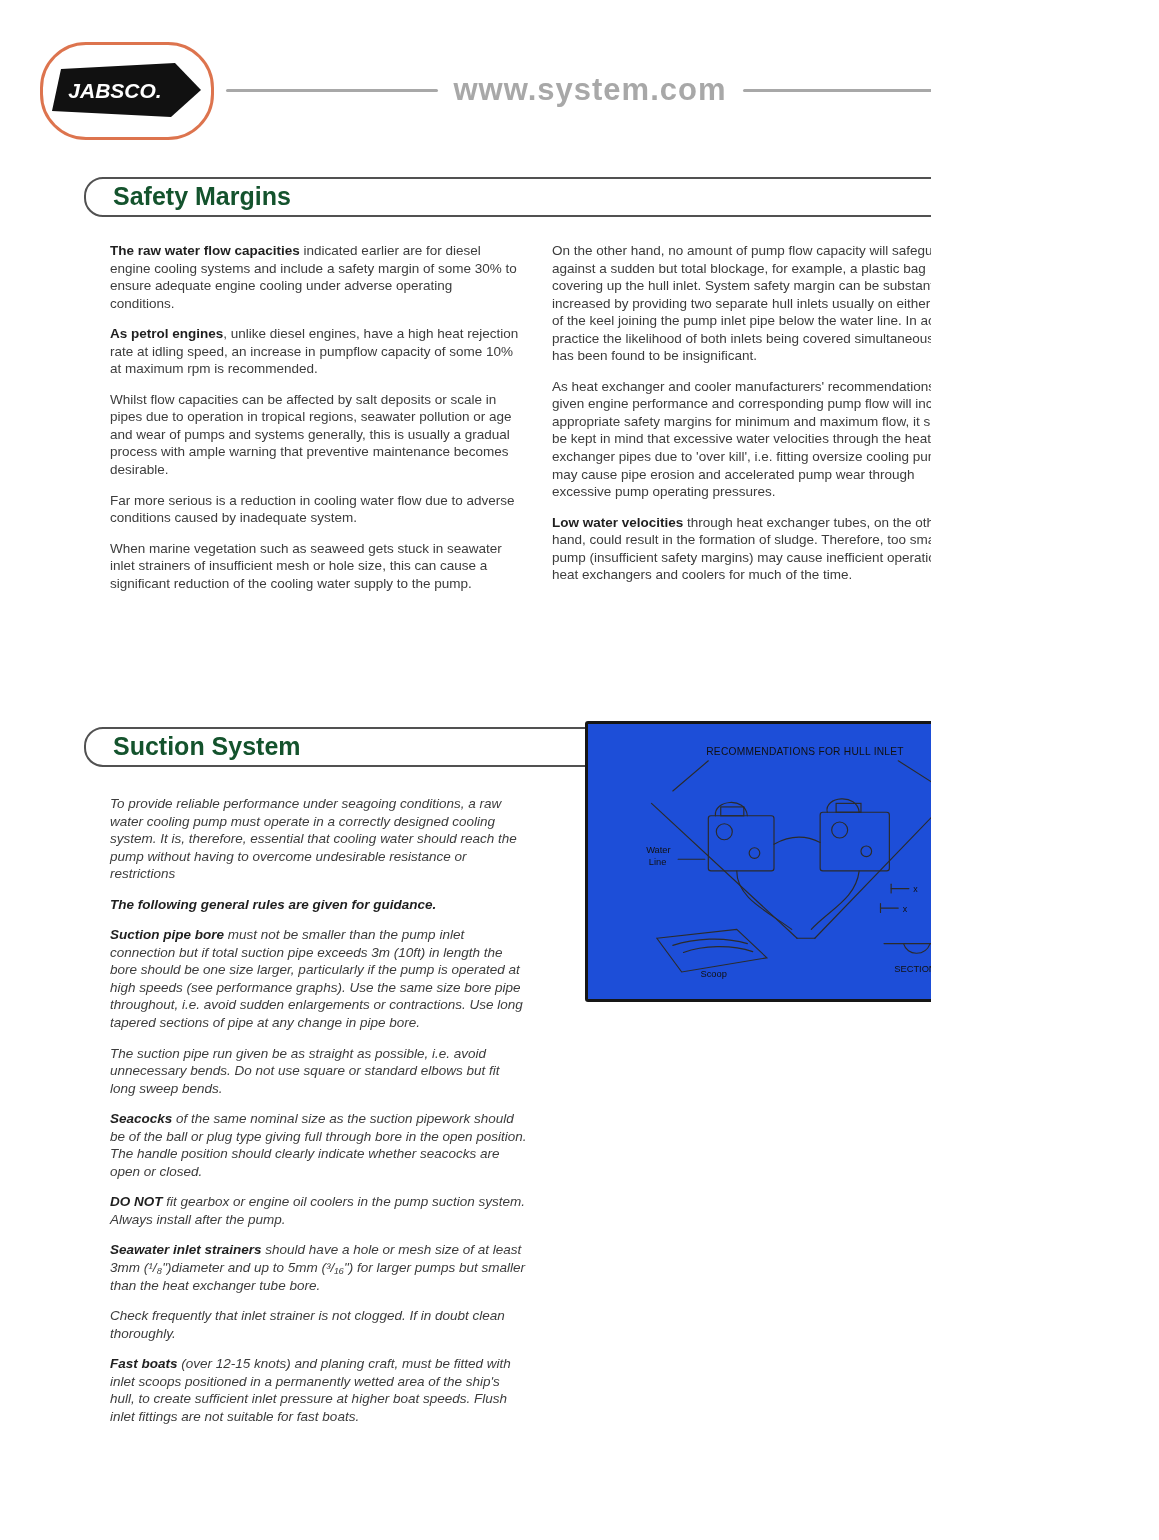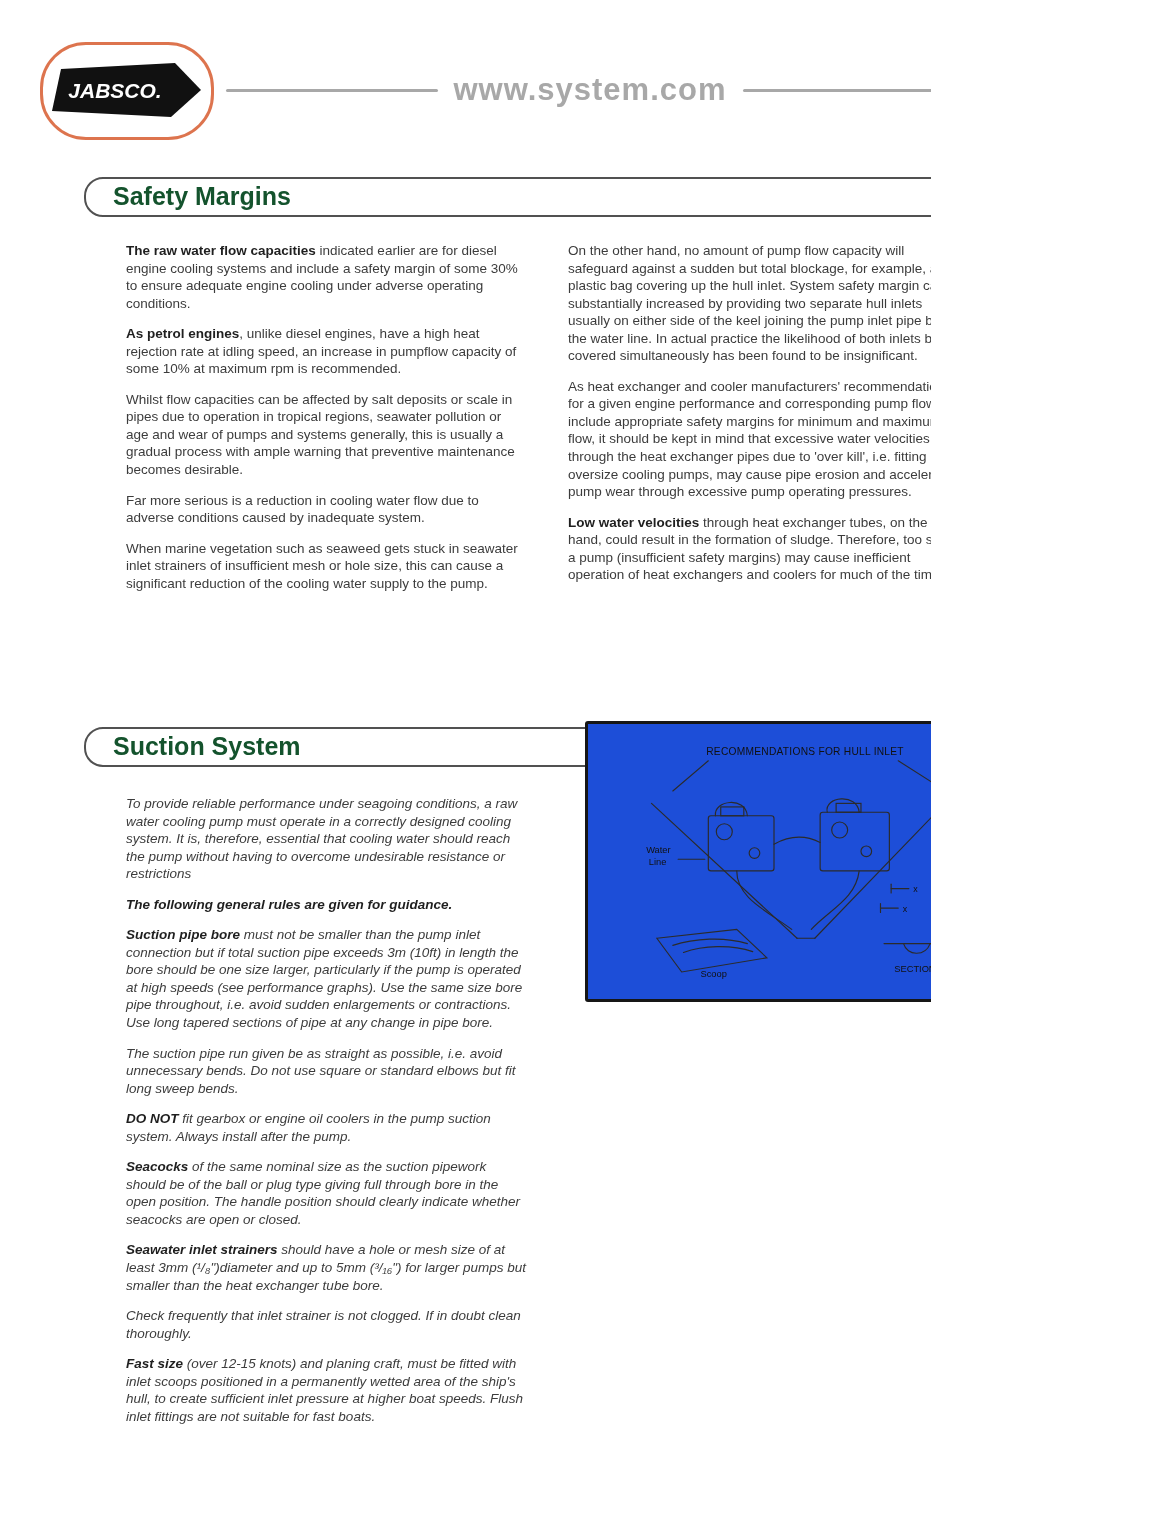--- a/index.html
+++ b/index.html
@@ -57,21 +57,21 @@
     position:absolute; left:84px; width:922px; height:36px;
     border:2px solid #515151; border-radius:19px; background:#fff;
   }
   .section-title {
     color:#14532d; font-size:25px; font-weight:bold; line-height:34px; padding-left:27px; display:inline-block;
   }
   .col { position:absolute; }
   .safety-left  { left:110px; top:242px; width:410px; }
   .safety-right { left:552px; top:242px; width:415px; }
   .suction-left { left:110px; top:795px; width:417px;font-style:italic; }
-  .para { margin:0 0 13px 16px; font-size:13.5px; line-height:1.3; color:#3C3C3C; }
+  .para { margin:0 0 13px 0; font-size:13.5px; line-height:1.3; color:#3C3C3C; }
   .para strong { font-weight:bold; color:#1f1f1f; }
 
   
   .diagram {
     position:absolute; left:585px; top:721px; width:397px; height:281px;
     border:3px solid #161616; border-radius:3px; background:#1d4ed8; box-sizing:border-box;padding-left:44px;
   }
   .diagram svg { width:100%; height:100%; display:block; }
   .dstroke { stroke:#2b2b2b; fill:none; stroke-width:1.3; stroke-linecap:round; }
   .dtext { fill:#111; font-family:"Liberation Sans", sans-serif; }
@@ -140,25 +140,25 @@
 
   <div class="section-header" style="top:727px;">
     <span class="section-title">Suction System</span>
   </div>
 
   <div class="col suction-left">
     <p class="para"><strong></strong><span>To provide reliable performance under seagoing conditions, a raw water cooling pump must operate in a correctly designed cooling system. It is, therefore, essential that cooling water should reach the pump without having to overcome undesirable resistance or restrictions</span></p>
     <p class="para"><strong>The following general rules are given for guidance.</strong><span></span></p>
     <p class="para"><strong>Suction pipe bore</strong><span> must not be smaller than the pump inlet connection but if total suction pipe exceeds 3m (10ft) in length the bore should be one size larger, particularly if the pump is operated at high speeds (see performance graphs). Use the same size bore pipe throughout, i.e. avoid sudden enlargements or contractions. Use long tapered sections of pipe at any change in pipe bore.</span></p>
     <p class="para"><strong></strong><span>The suction pipe run given be as straight as possible, i.e. avoid unnecessary bends. Do not use square or standard elbows but fit long sweep bends.</span></p>
+    <p class="para"><strong>Seacocks</strong><span> of the same nominal size as the suction pipework should be of the ball or plug type giving full through bore in the open position. The handle position should clearly indicate whether seacocks are open or closed.</span></p>
     <p class="para"><strong>DO NOT</strong><span> fit gearbox or engine oil coolers in the pump suction system. Always install after the pump.</span></p>
-    <p class="para"><strong>Seacocks</strong><span> of the same nominal size as the suction pipework should be of the ball or plug type giving full through bore in the open position. The handle position should clearly indicate whether seacocks are open or closed.</span></p>
     <p class="para"><strong>Seawater inlet strainers</strong><span> should have a hole or mesh size of at least 3mm (¹/₈")diameter and up to 5mm (³/₁₆") for larger pumps but smaller than the heat exchanger tube bore.</span></p>
     <p class="para"><strong></strong><span>Check frequently that inlet strainer is not clogged. If in doubt clean thoroughly.</span></p>
-    <p class="para"><strong>Fast size</strong><span> (over 12-15 knots) and planing craft, must be fitted with inlet scoops positioned in a permanently wetted area of the ship's hull, to create sufficient inlet pressure at higher boat speeds. Flush inlet fittings are not suitable for fast boats.</span></p>
+    <p class="para"><strong>Fast boats</strong><span> (over 12-15 knots) and planing craft, must be fitted with inlet scoops positioned in a permanently wetted area of the ship's hull, to create sufficient inlet pressure at higher boat speeds. Flush inlet fittings are not suitable for fast boats.</span></p>
   </div>
 
   <div class="diagram">
     <svg viewBox="0 0 391 275">
       <text x="195" y="17" text-anchor="middle" font-size="11.5" letter-spacing="0.3" class="dtext">RECOMMENDATIONS FOR HULL INLET</text>
       <line x1="86" y1="24" x2="46" y2="58" class="dstroke"></line>
       <line x1="300" y1="24" x2="344" y2="52" class="dstroke"></line>
 
       <line x1="22" y1="72" x2="186" y2="224" class="dstroke"></line>
       <line x1="368" y1="56" x2="206" y2="224" class="dstroke"></line>

